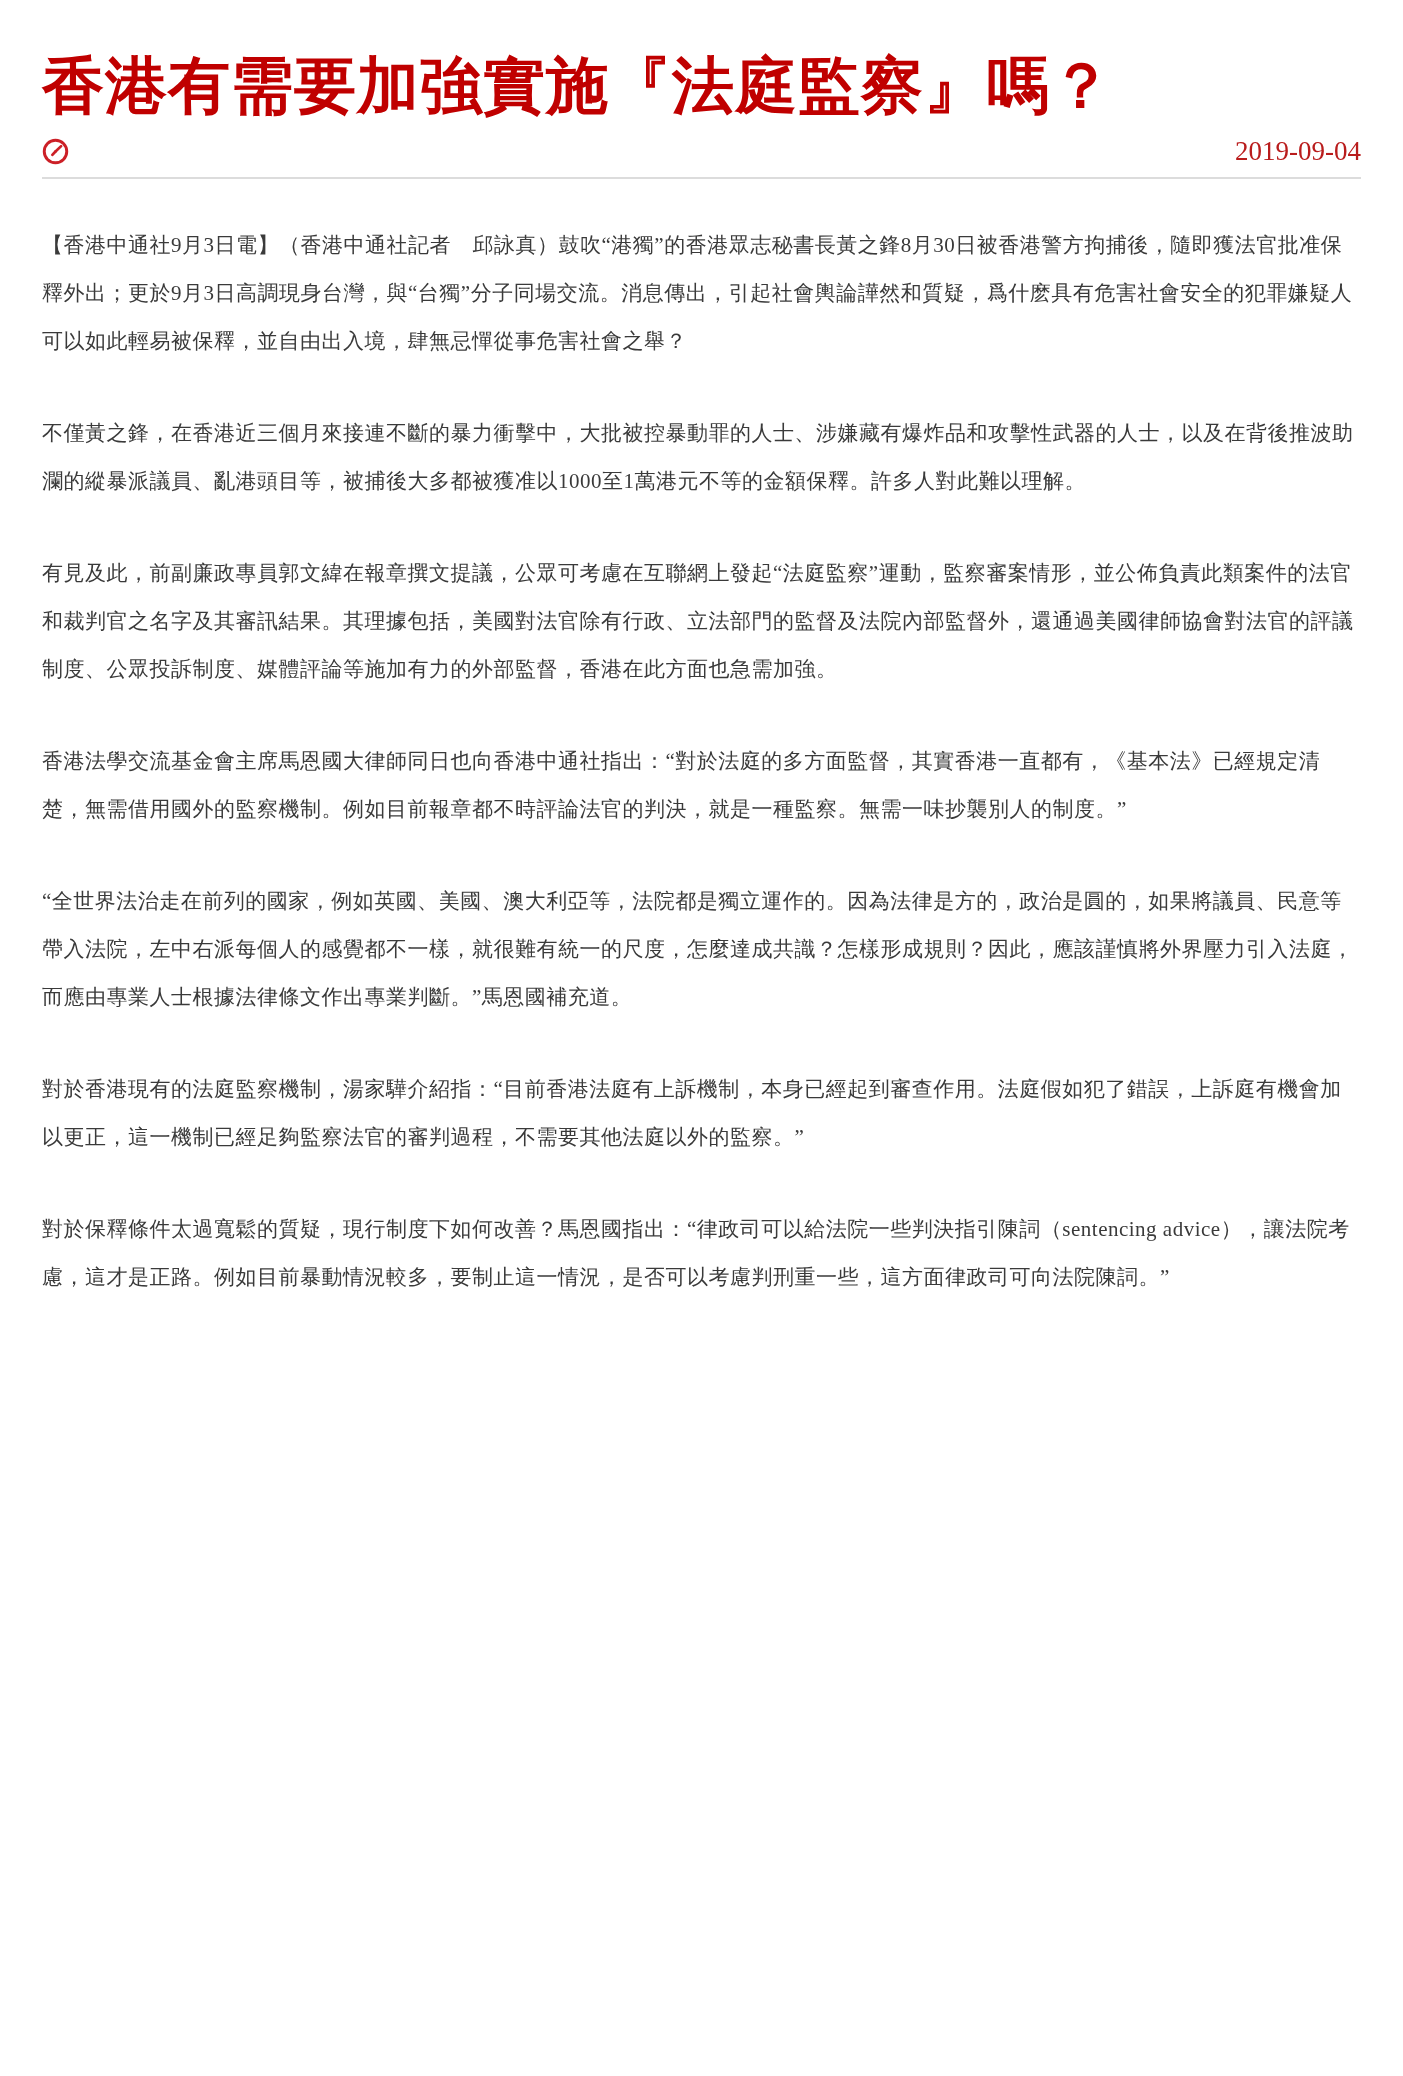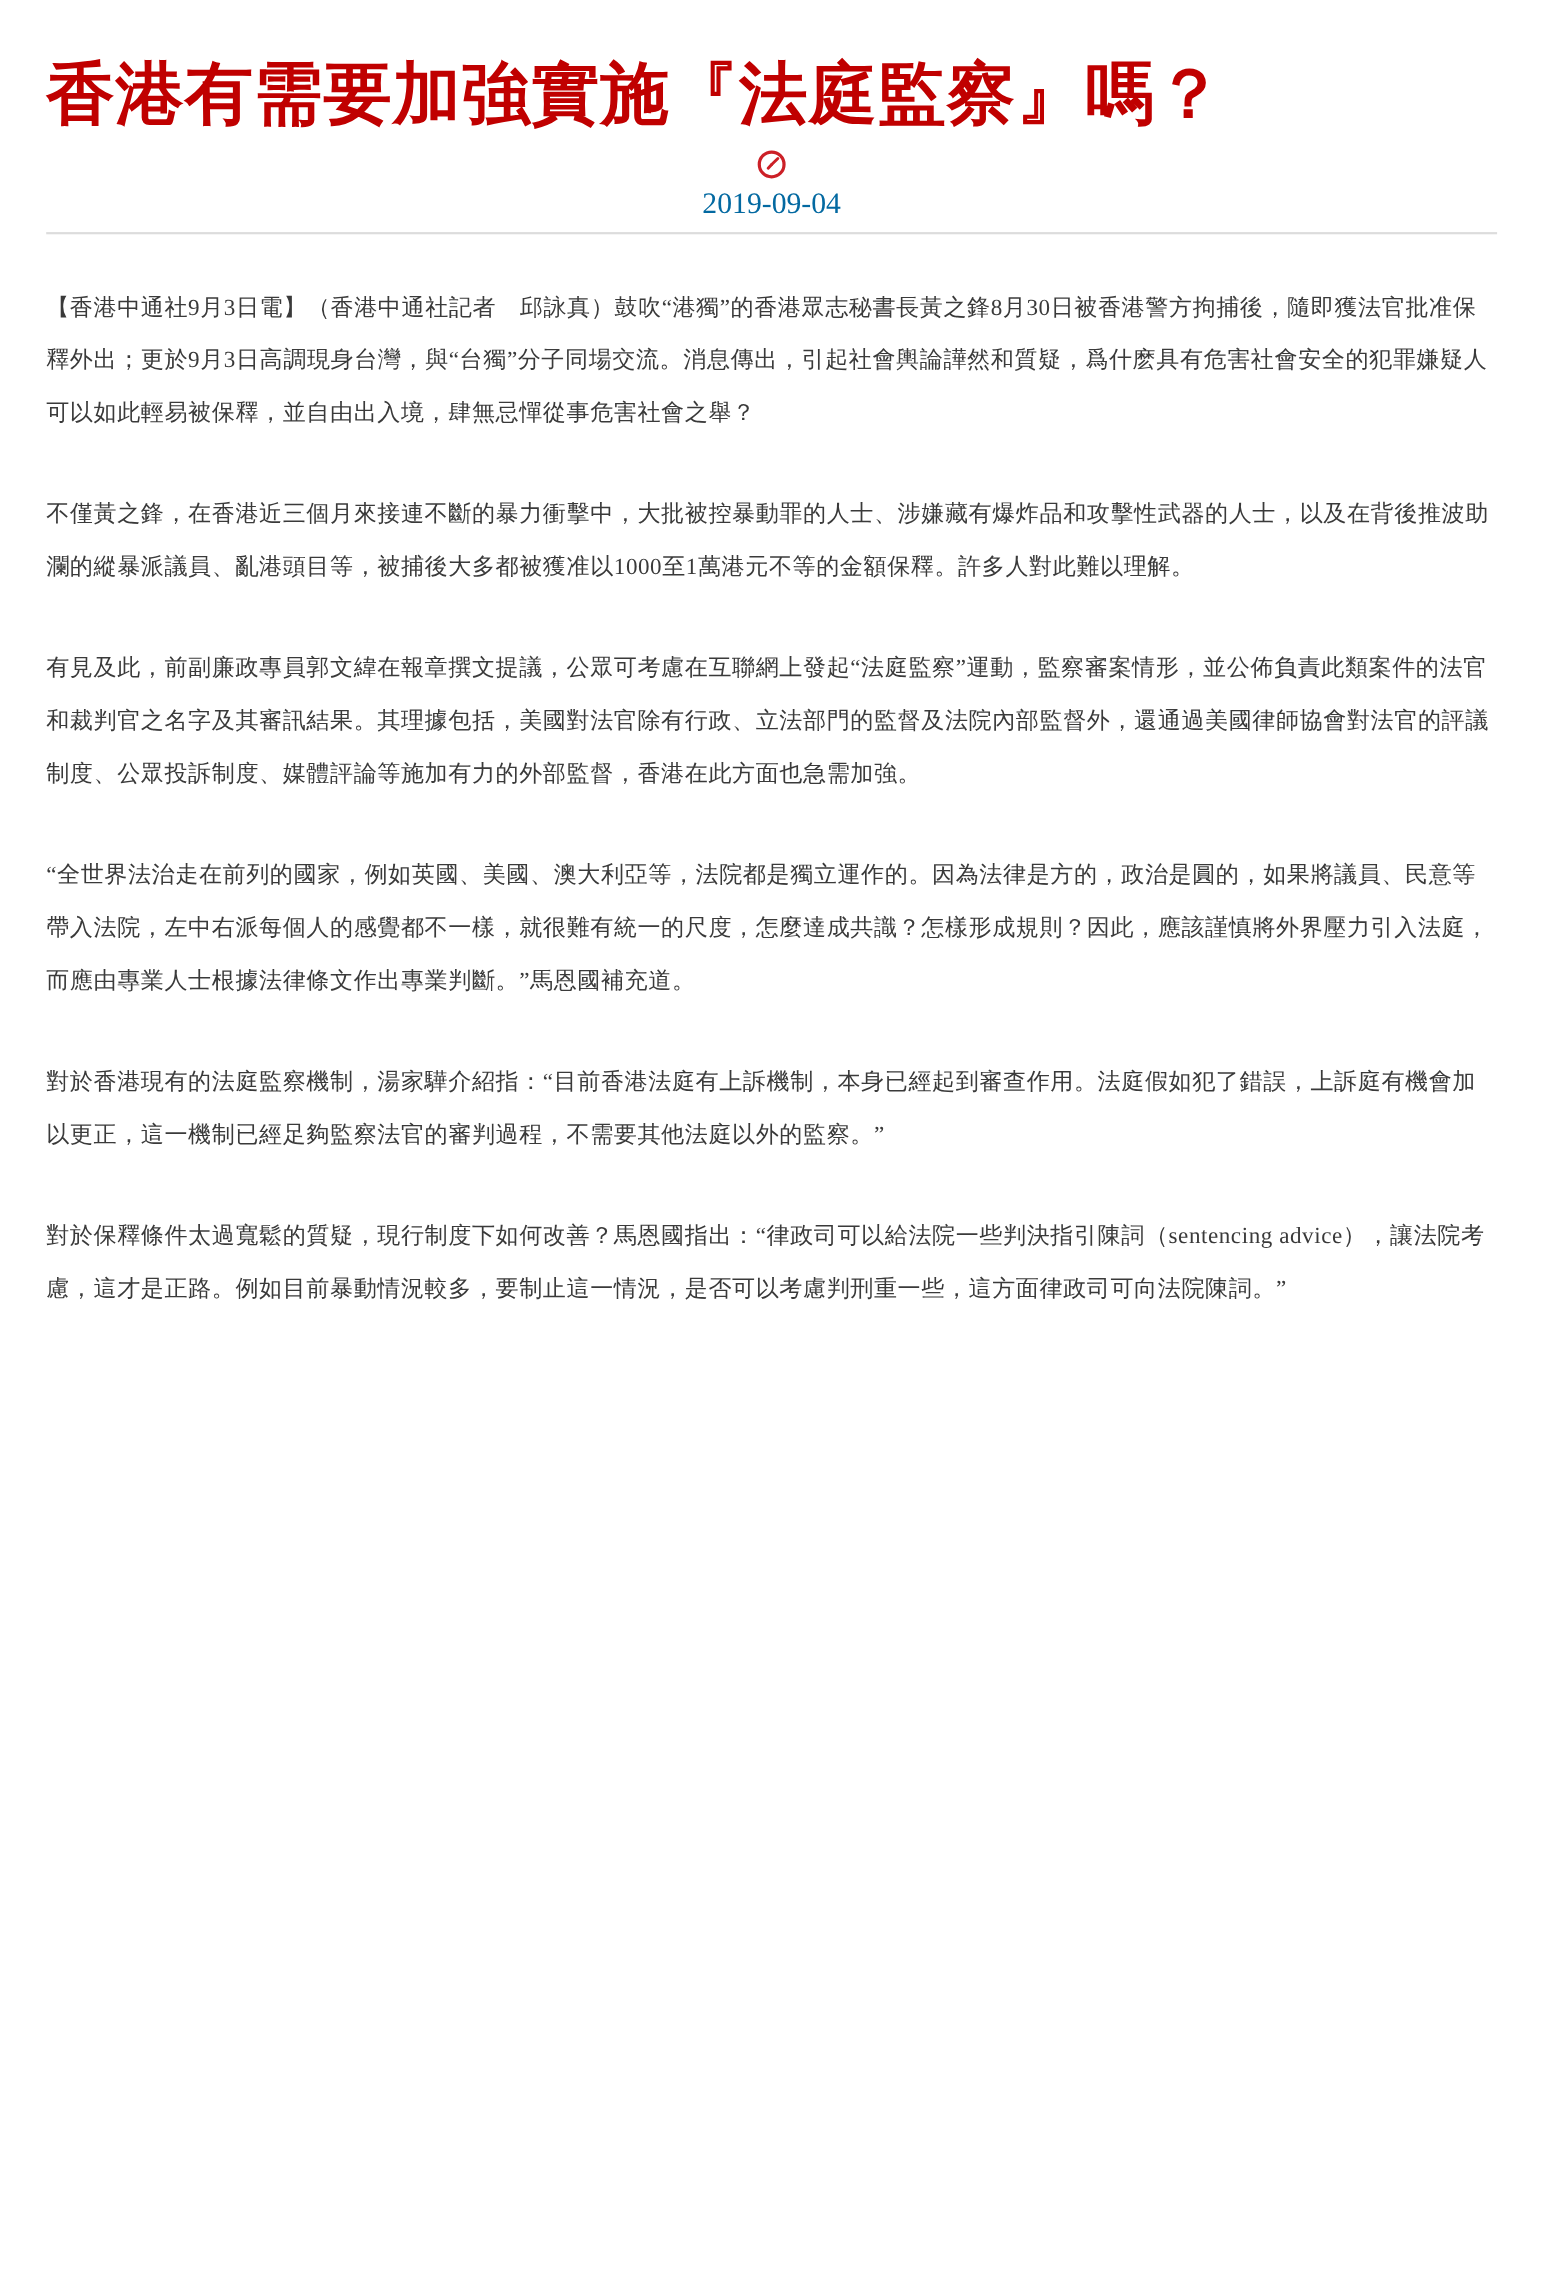--- a/index.html
+++ b/index.html
@@ -24,23 +24,22 @@
     font-weight: bold;
     color: #c00000;
     letter-spacing: 1px;
   }
   .date-row {
     display: flex;
     justify-content: space-between;
     align-items: center;
     gap: 7px;
     margin-top: 16px;
-    color: #0369a1;
+    color: #b91c1c;
     font-size: 27px;
-    flex-direction: column;
   }
   .clock-icon {
     display: inline-flex;
     width: 27px;
     height: 27px;
   }
   .divider {
     border: none;
     border-top: 2px solid #dcdcdc;
     margin: 10px 0 0 0;
@@ -74,18 +73,19 @@
     </span>
     <span class="article-date">2019-09-04</span>
   </div>
 
   <hr class="divider">
 
   <div class="article-body">
     <p>【香港中通社9月3日電】（香港中通社記者　邱詠真）鼓吹“港獨”的香港眾志秘書長黃之鋒8月30日被香港警方拘捕後，隨即獲法官批准保釋外出；更於9月3日高調現身台灣，與“台獨”分子同場交流。消息傳出，引起社會輿論譁然和質疑，爲什麽具有危害社會安全的犯罪嫌疑人可以如此輕易被保釋，並自由出入境，肆無忌憚從事危害社會之舉？</p>
     <p>不僅黃之鋒，在香港近三個月來接連不斷的暴力衝擊中，大批被控暴動罪的人士、涉嫌藏有爆炸品和攻擊性武器的人士，以及在背後推波助瀾的縱暴派議員、亂港頭目等，被捕後大多都被獲准以1000至1萬港元不等的金額保釋。許多人對此難以理解。</p>
     <p>有見及此，前副廉政專員郭文緯在報章撰文提議，公眾可考慮在互聯網上發起“法庭監察”運動，監察審案情形，並公佈負責此類案件的法官和裁判官之名字及其審訊結果。其理據包括，美國對法官除有行政、立法部門的監督及法院內部監督外，還通過美國律師協會對法官的評議制度、公眾投訴制度、媒體評論等施加有力的外部監督，香港在此方面也急需加強。</p>
+    <p>香港法學交流基金會主席馬恩國大律師同日也向香港中通社指出：“對於法庭的多方面監督，其實香港一直都有，《基本法》已經規定清楚，無需借用國外的監察機制。例如目前報章都不時評論法官的判決，就是一種監察。無需一味抄襲別人的制度。”</p>
     <p>“全世界法治走在前列的國家，例如英國、美國、澳大利亞等，法院都是獨立運作的。因為法律是方的，政治是圓的，如果將議員、民意等帶入法院，左中右派每個人的感覺都不一樣，就很難有統一的尺度，怎麼達成共識？怎樣形成規則？因此，應該謹慎將外界壓力引入法庭，而應由專業人士根據法律條文作出專業判斷。”馬恩國補充道。</p>
     <p>對於香港現有的法庭監察機制，湯家驊介紹指：“目前香港法庭有上訴機制，本身已經起到審查作用。法庭假如犯了錯誤，上訴庭有機會加以更正，這一機制已經足夠監察法官的審判過程，不需要其他法庭以外的監察。”</p>
     <p>對於保釋條件太過寬鬆的質疑，現行制度下如何改善？馬恩國指出：“律政司可以給法院一些判決指引陳詞（sentencing advice），讓法院考慮，這才是正路。例如目前暴動情況較多，要制止這一情況，是否可以考慮判刑重一些，這方面律政司可向法院陳詞。”</p>
   </div>
 
 </div>
 
 </body></html>

